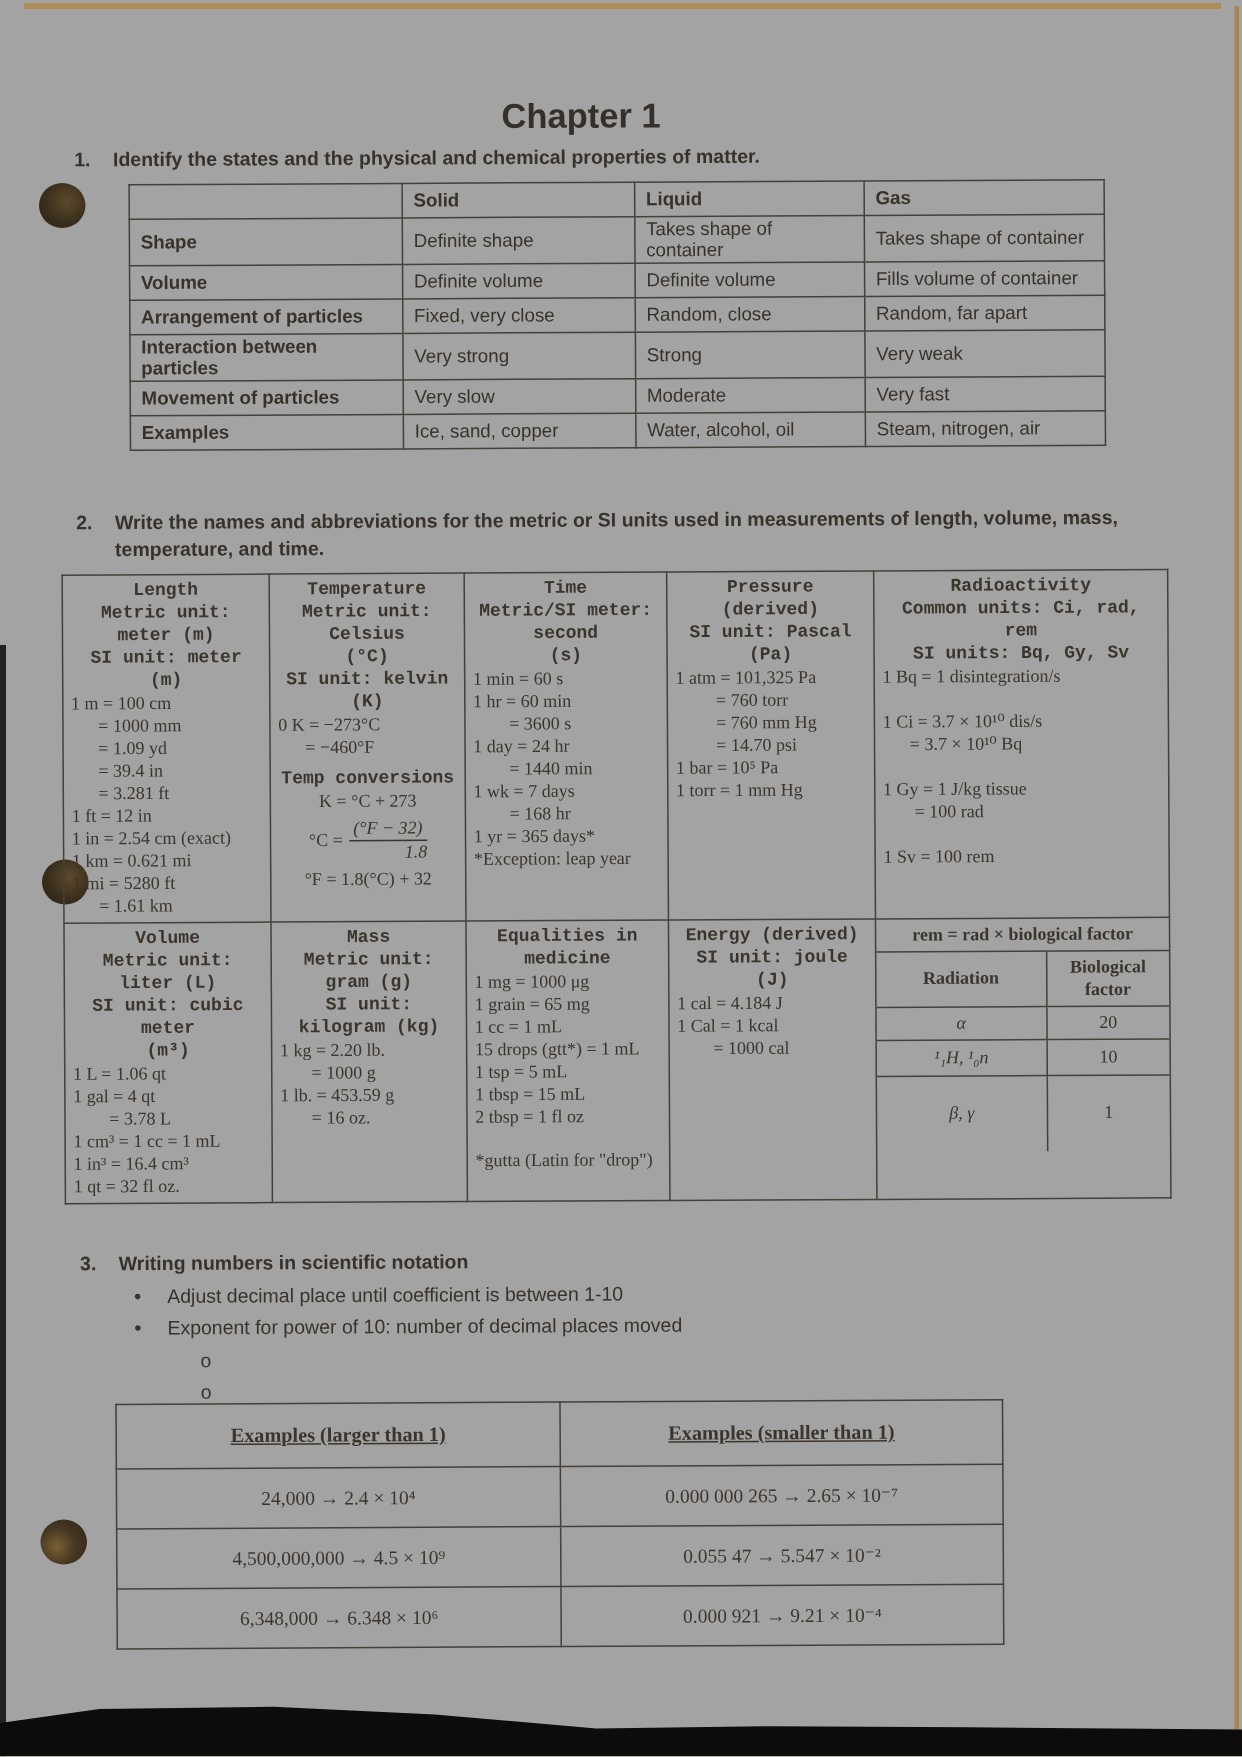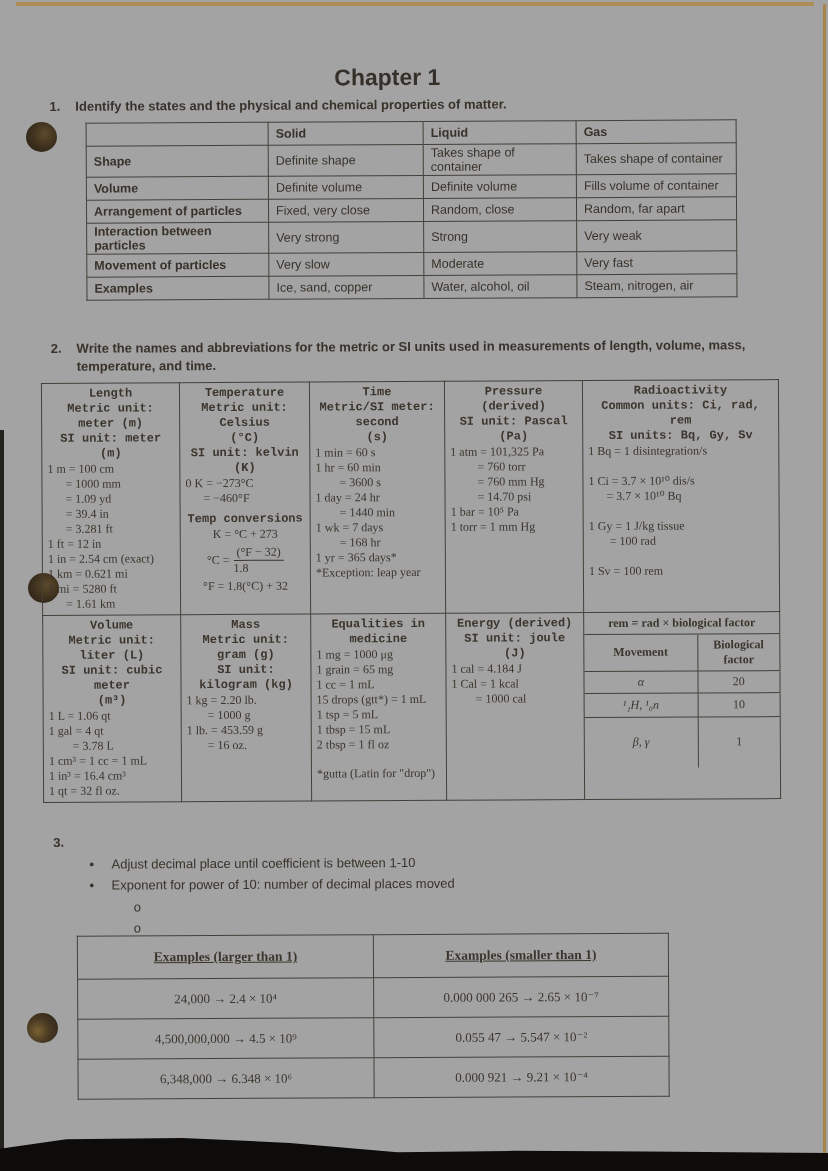--- a/index.html
+++ b/index.html
@@ -38,21 +38,21 @@
   
   .t2{position:absolute;left:42px;top:381px;width:737px;font-family:"Liberation Serif","DejaVu Serif","DejaVu Sans",serif;
     font-size:12px;line-height:15px;color:#3b352d;}
   .t2 td{border:1.7px solid #45413a;vertical-align:top;padding:3px 5px;}
   .cell-title{text-align:center;font-weight:bold;white-space:pre-line;font-family:Liberation Mono, monospace;}
   .cell-title.left{text-align:center;}
   .cell-lines{white-space:pre-wrap;}
   .mt6{margin-top:6px;}
   .center{text-align:center;}
   .frac-row{display:flex;justify-content:center;align-items:center;gap:4px;margin:3px 0;}
-  .frac{display:inline-block;text-align:left;}
+  .frac{display:inline-block;text-align:right;font-style:italic;}
   .fnum{display:block;border-bottom:1.3px solid #3b352d;padding:0 3px;}
   .fden{display:block;}
   .footnote{margin-top:14px;white-space:pre-wrap;}
 
   
   .rem-td{padding:0 !important;}
   .rem-caption{text-align:center;font-weight:600;padding:3px 2px;border-bottom:1.7px solid #45413a;}
   .rem-table{width:100%;height:133px;border:hidden;}
   .rem-table th,.rem-table td{border:1.6px solid #45413a;text-align:center;vertical-align:middle;padding:1px 3px;}
   .rem-table th{font-weight:bold;}
@@ -277,21 +277,21 @@
         </td>
         <td class="rem-td">
           <div class="rem-caption">rem = rad × biological factor</div>
           <table class="rem-table">
             <colgroup>
                   <col style="width:58%">
                   <col style="width:42%">
                 </colgroup>
             <tbody>
                   <tr style="height:36px">
-              <th>Movement</th>
+              <th>Radiation</th>
               <th>Biological factor</th>
             </tr>
             <tr style="height:22px">
               <td class="it">α</td>
               <td>20</td>
             </tr>
             <tr style="height:24px">
               <td class="it">¹₁H, ¹₀n</td>
               <td>10</td>
             </tr>
@@ -302,20 +302,21 @@
           </tbody>
               </table>
         </td>
       </tr>
     </tbody>
       </table>
 
     <div class="q3block">
       <div class="q3head">
         <span class="qnum">3.</span>
+        <span>Writing numbers in scientific notation</span>
       </div>
       <div class="brow">
         <span class="marker">•</span>
         <span>Adjust decimal place until coefficient is between 1-10</span>
       </div>
       <div class="brow">
         <span class="marker">•</span>
         <span>Exponent for power of 10: number of decimal places moved</span>
       </div>
       <div class="srow">

